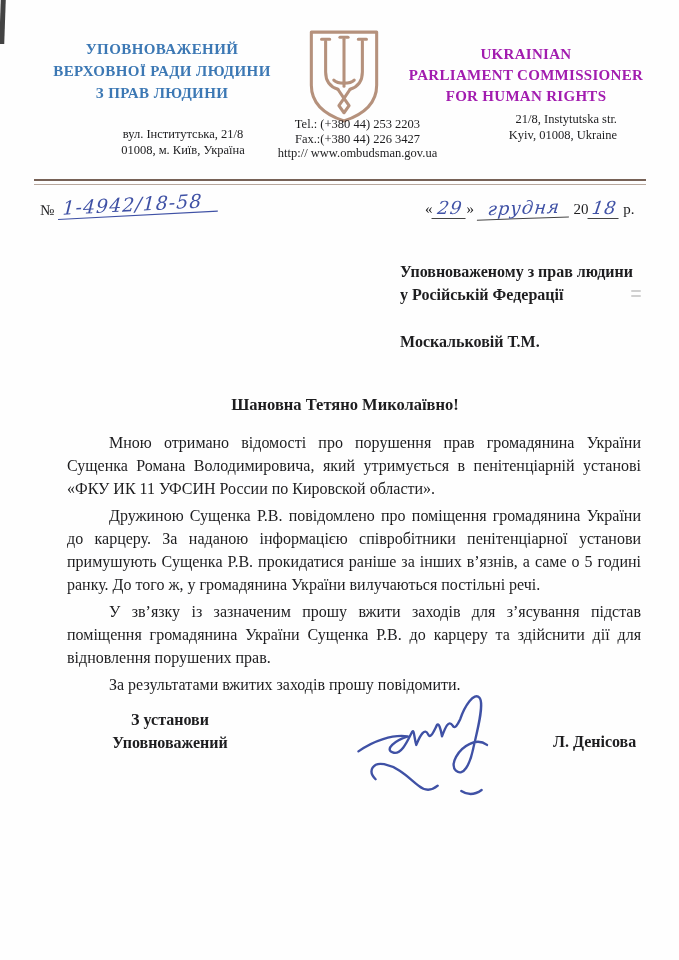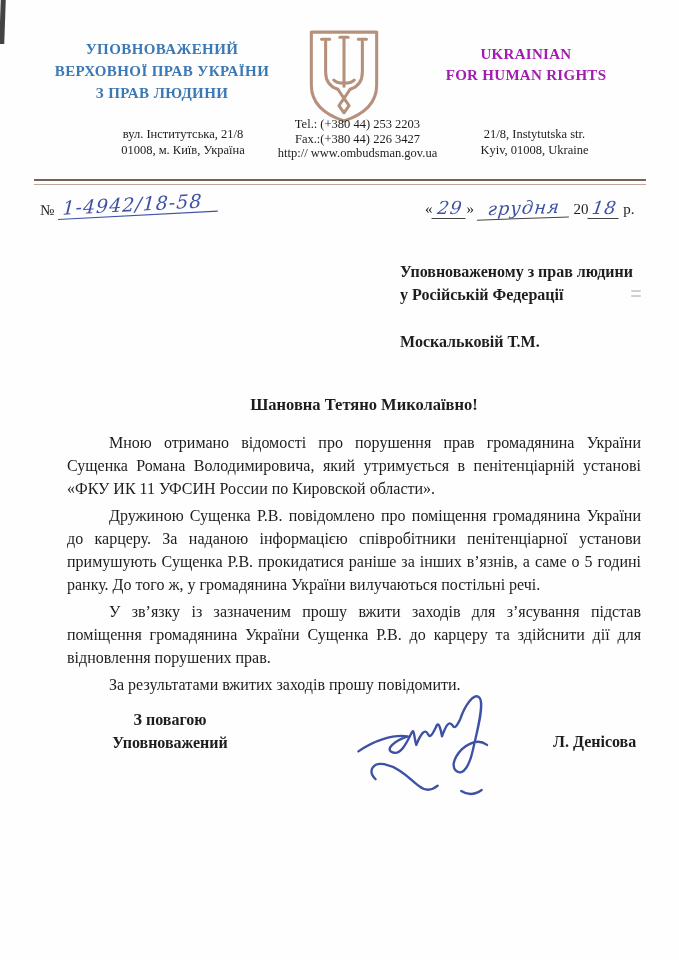--- a/index.html
+++ b/index.html
@@ -37,22 +37,22 @@
   .emblem{position:absolute;left:303px;top:27px;width:82px;height:98px;}
   .addr-uk{
     position:absolute;left:88px;top:126px;width:190px;
     text-align:center;font-size:12.5px;line-height:16px;
   }
   .contact-mid{
     position:absolute;left:255px;top:117px;width:205px;
     text-align:center;font-size:12.5px;line-height:14.5px;
   }
   .addr-en{
-    position:absolute;left:452px;top:126px;width:165px;
-    text-align:center;font-size:12.5px;line-height:16px;
+    position:absolute;left:452px;top:111px;width:165px;
+    text-align:right;font-size:12.5px;line-height:16px;
   }
   .divider{
     position:absolute;left:34px;top:179px;width:612px;height:3px;
     border-top:2px solid #776257;border-bottom:1px solid #b7a79d;
   }
   
   .ink{
     color:#3f51a5;
     font-style:italic;
     font-family:"DejaVu Serif", serif;
@@ -74,21 +74,21 @@
   .date-row .month{min-width:86px;text-align:center;transform:rotate(-2deg) skewX(-8deg);}
   .date-row .year{min-width:22px;text-align:center;}
   
   .recipient{
     position:absolute;left:400px;top:260px;width:250px;
     font-weight:bold;font-size:16px;line-height:23px;
   }
   .recipient .name{display:block;margin-top:24px;}
   
   .salutation{
-    position:absolute;left:73px;top:395px;width:582px;
+    position:absolute;left:54px;top:395px;width:582px;
     text-align:center;font-weight:bold;font-size:16.5px;
   }
   .body-text{
     position:absolute;left:63px;top:427px;width:582px;
     font-size:16px;line-height:23px;text-align:justify;
   }
   .body-text p{margin:4px;text-indent:42px;}
   
   .signoff-left{
     position:absolute;left:95px;top:708px;width:150px;
@@ -106,40 +106,41 @@
 <div class="page">
 
   <div class="corner-artifact"></div>
   <div class="margin-smudge">
       <i></i>
       <i></i>
     </div>
 
   <div class="org-uk">
     <div>УПОВНОВАЖЕНИЙ</div>
-    <div>ВЕРХОВНОЇ ПРАВ УКРАЇНИ</div>
+    <div>ВЕРХОВНОЇ РАДИ ЛЮДИНИ</div>
     <div>З ПРАВ ЛЮДИНИ</div>
   </div>
 
   <div class="emblem">
     <svg viewBox="0 0 80 96" width="82" height="98" fill="none" stroke="#b5917c" stroke-width="3" stroke-linecap="round" stroke-linejoin="round">
       <path d="M8 5 H72 V57 C72 75 58 86 40 92 C22 86 8 75 8 57 Z"></path>
       <path d="M40 12 V58"></path>
       <path d="M36 10 h8"></path>
       <path d="M22 14 V44 C22 54 28 59 34 61"></path>
       <path d="M58 14 V44 C58 54 52 59 46 61"></path>
       <path d="M18 12 h8 M54 12 h8"></path>
       <path d="M30 52 C34 56 46 56 50 52"></path>
       <path d="M34 61 L40 70 L46 61"></path>
       <path d="M40 70 l5 7 l-5 7 l-5 -7 Z"></path>
     </svg>
   </div>
 
   <div class="org-en">
     <div>UKRAINIAN</div>
+    <div>PARLIAMENT COMMISSIONER</div>
     <div>FOR HUMAN RIGHTS</div>
   </div>
 
   <div class="addr-uk">
     <div>вул. Інститутська, 21/8</div>
     <div>01008, м. Київ, Україна</div>
   </div>
 
   <div class="contact-mid">
     <div>Tel.: (+380 44) 253 2203</div>
@@ -175,21 +176,21 @@
   <div class="salutation">Шановна Тетяно Миколаївно!</div>
 
   <div class="body-text">
     <p>Мною отримано відомості про порушення прав громадянина України Сущенка Романа Володимировича, який утримується в пенітенціарній установі «ФКУ ИК 11 УФСИН России по Кировской области».</p>
     <p>Дружиною Сущенка Р.В. повідомлено про поміщення громадянина України до карцеру. За наданою інформацією співробітники пенітенціарної установи примушують Сущенка Р.В. прокидатися раніше за інших в’язнів, а саме о 5 годині ранку. До того ж, у громадянина України вилучаються постільні речі.</p>
     <p>У зв’язку із зазначеним прошу вжити заходів для з’ясування підстав поміщення громадянина України Сущенка Р.В. до карцеру та здійснити дії для відновлення порушених прав.</p>
     <p>За результатами вжитих заходів прошу повідомити.</p>
   </div>
 
   <div class="signoff-left">
-    <div>З повагою</div>
+    <div>З установи</div>
     <div>Уповноважений</div>
   </div>
 
   <div class="signature">
     <svg viewBox="0 0 140 110" width="150" height="120" fill="none" stroke="#3f51a5" stroke-width="2.2" stroke-linecap="round" stroke-linejoin="round">
       <path d="M6 60 C 20 50 38 44 52 46 C 40 50 30 58 38 61 C 46 64 52 50 56 42 C 58 38 58 48 60 54 C 64 44 68 38 71 44 C 73 49 76 42 79 36 C 81 32 83 40 84 46 C 87 38 90 30 94 36 C 96 40 99 34 101 30 C 105 18 114 4 119 10 C 124 16 116 44 113 58 C 110 72 104 84 97 78 C 91 72 99 58 110 53 C 116 50 122 51 126 54"></path>
       <path d="M22 86 C 14 78 20 70 30 72 C 44 75 52 84 62 92 C 68 97 74 97 80 92"></path>
       <path d="M102 97 C 108 101 114 101 121 96"></path>
     </svg>
   </div>

